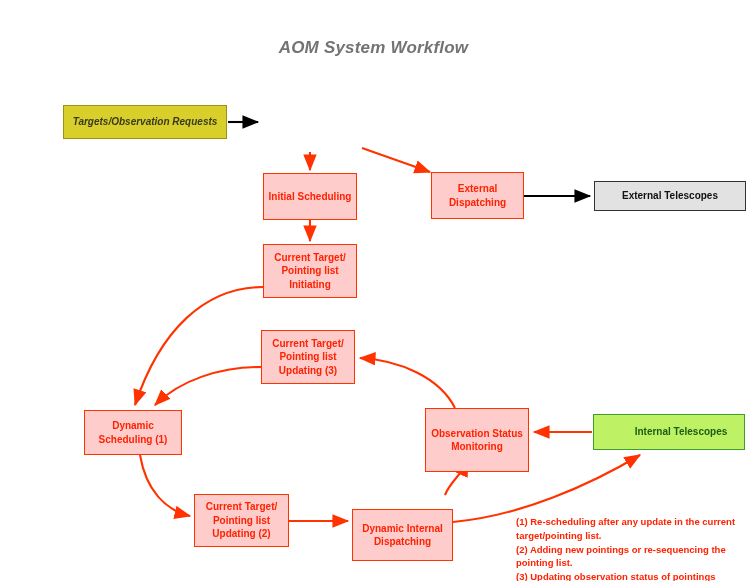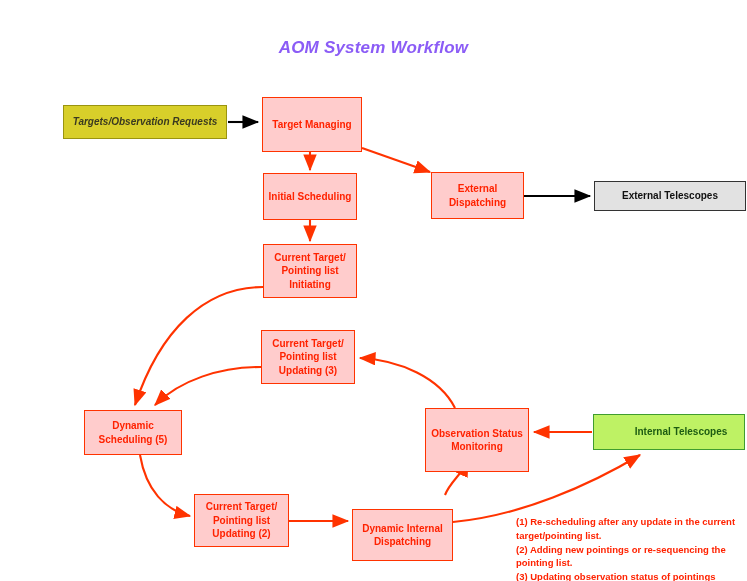--- a/index.html
+++ b/index.html
@@ -30,21 +30,21 @@
   }
   .title {
     position: absolute;
     left: 0;
     top: 38px;
     width: 747px;
     text-align: center;
     font-size: 17px;
     font-weight: bold;
     font-style: italic;
-    color: #8b5cf6;
+    color: #737373;
     letter-spacing: 0.2px;
   }
   .node {
     position: absolute;
     box-sizing: border-box;
     display: flex;
     align-items: center;
     justify-content: center;
     text-align: center;
     font-size: 10px;
@@ -130,23 +130,20 @@
 
     <line x1="592" y1="432" x2="534" y2="432" stroke="#ff3300" stroke-width="2.1" marker-end="url(#ah-red)"></line>
 
     <path d="M455,408 C440,378 400,360 360,358" fill="none" stroke="#ff3300" stroke-width="2.1" marker-end="url(#ah-red)"></path>
   </svg>
 
   <div class="node yellow" style="left:63px; top:105px; width:164px; height:34px;">
     <div class="lines">Targets/Observation Requests</div>
   </div>
 
-  <div class="node pink" style="left:262px; top:97px; width:100px; height:55px;">
-    <div class="lines">Target Managing</div>
-  </div>
 
   <div class="node pink" style="left:263px; top:173px; width:94px; height:47px;">
     <div class="lines">Initial Scheduling</div>
   </div>
 
   <div class="node pink" style="left:431px; top:172px; width:93px; height:47px;">
     <div class="lines">
         <div>External</div>
         <div>Dispatching</div>
       </div>
@@ -168,21 +165,21 @@
     <div class="lines">
         <div>Current Target/</div>
         <div>Pointing list</div>
         <div>Updating (3)</div>
       </div>
   </div>
 
   <div class="node pink" style="left:84px; top:410px; width:98px; height:45px;">
     <div class="lines">
         <div>Dynamic</div>
-        <div>Scheduling (5)</div>
+        <div>Scheduling (1)</div>
       </div>
   </div>
 
   <div class="node pink" style="left:425px; top:408px; width:104px; height:64px;">
     <div class="lines">
         <div>Observation Status</div>
         <div>Monitoring</div>
       </div>
   </div>
 

